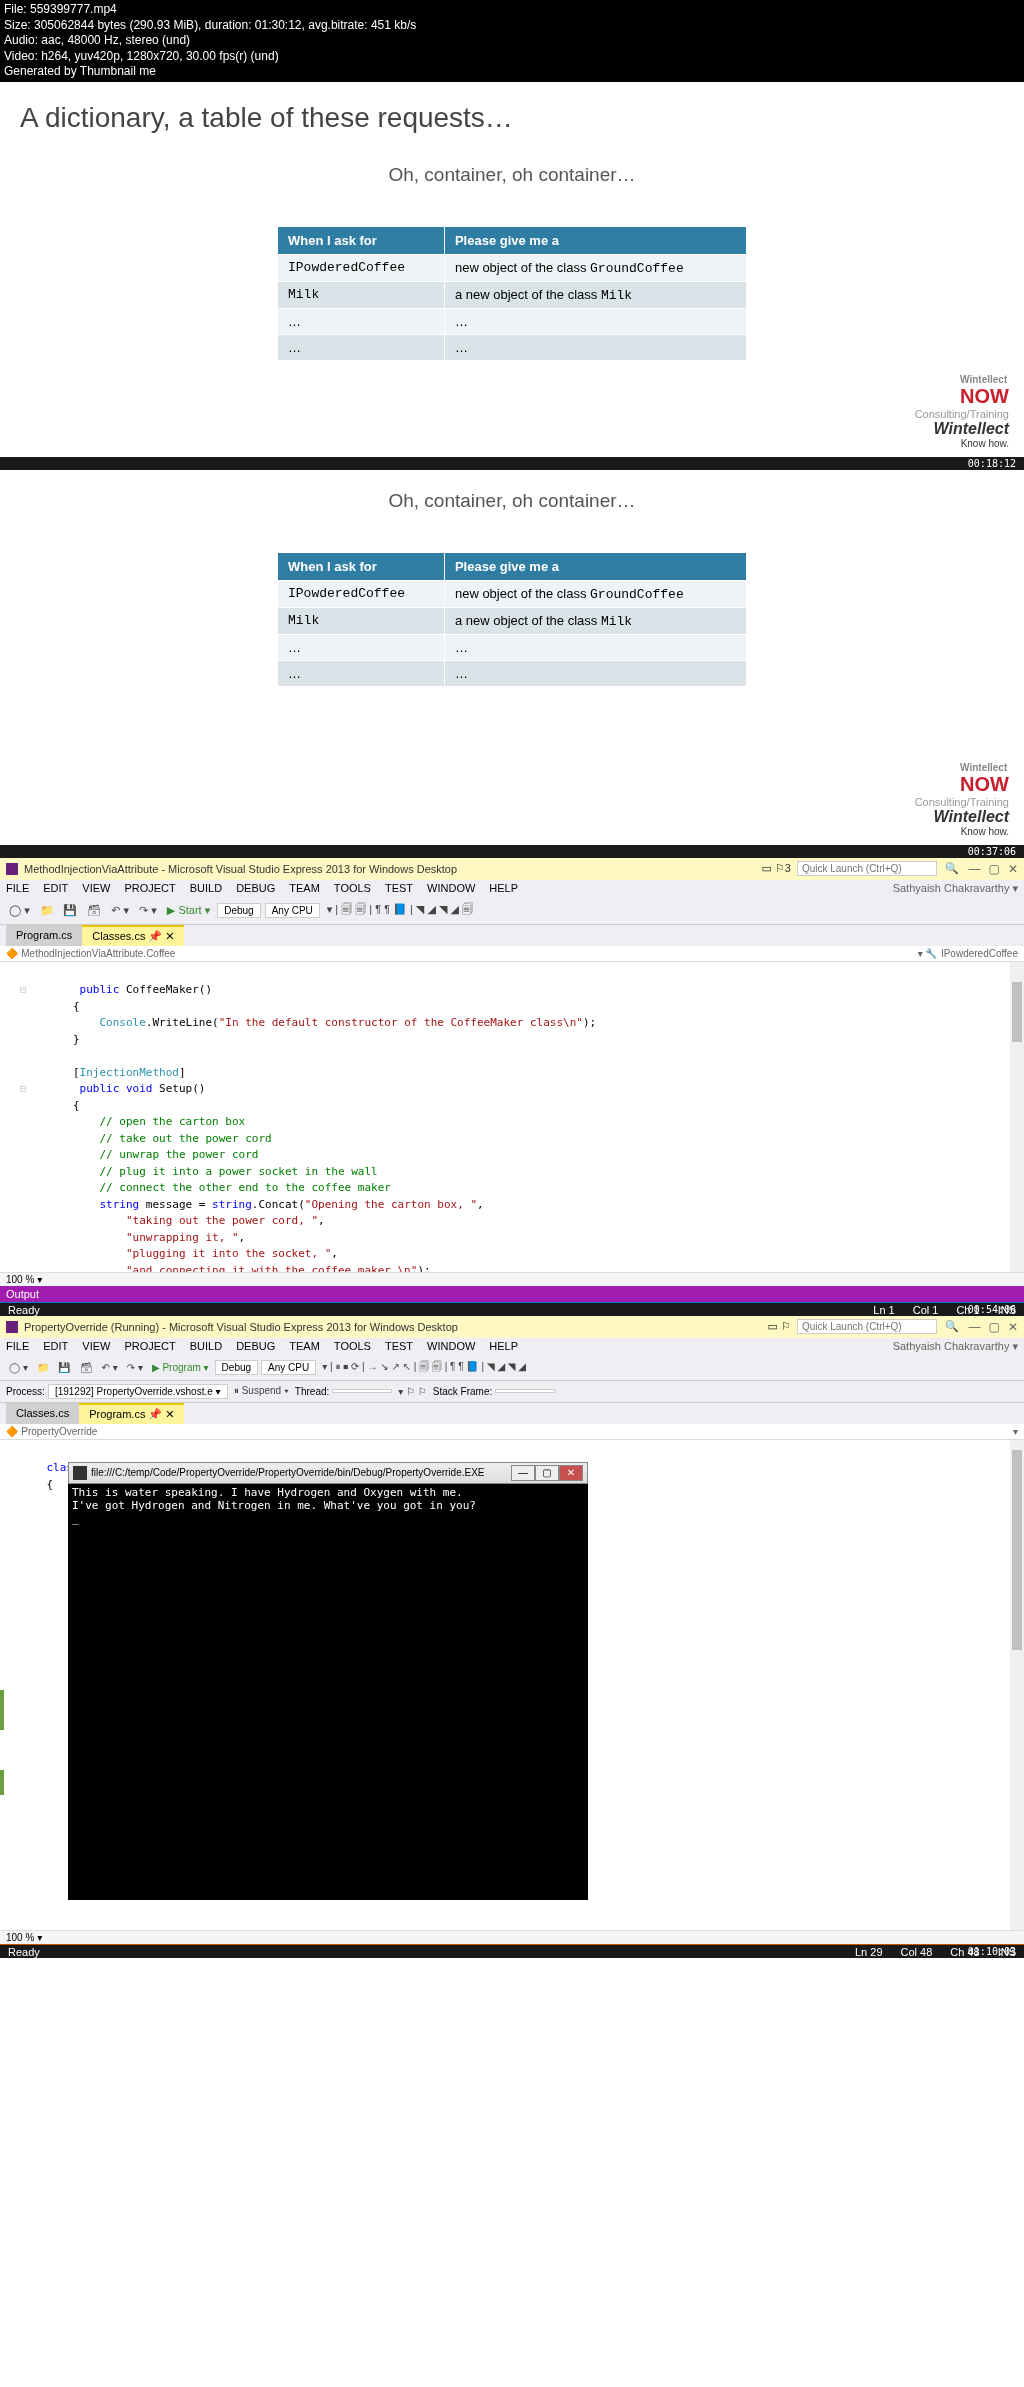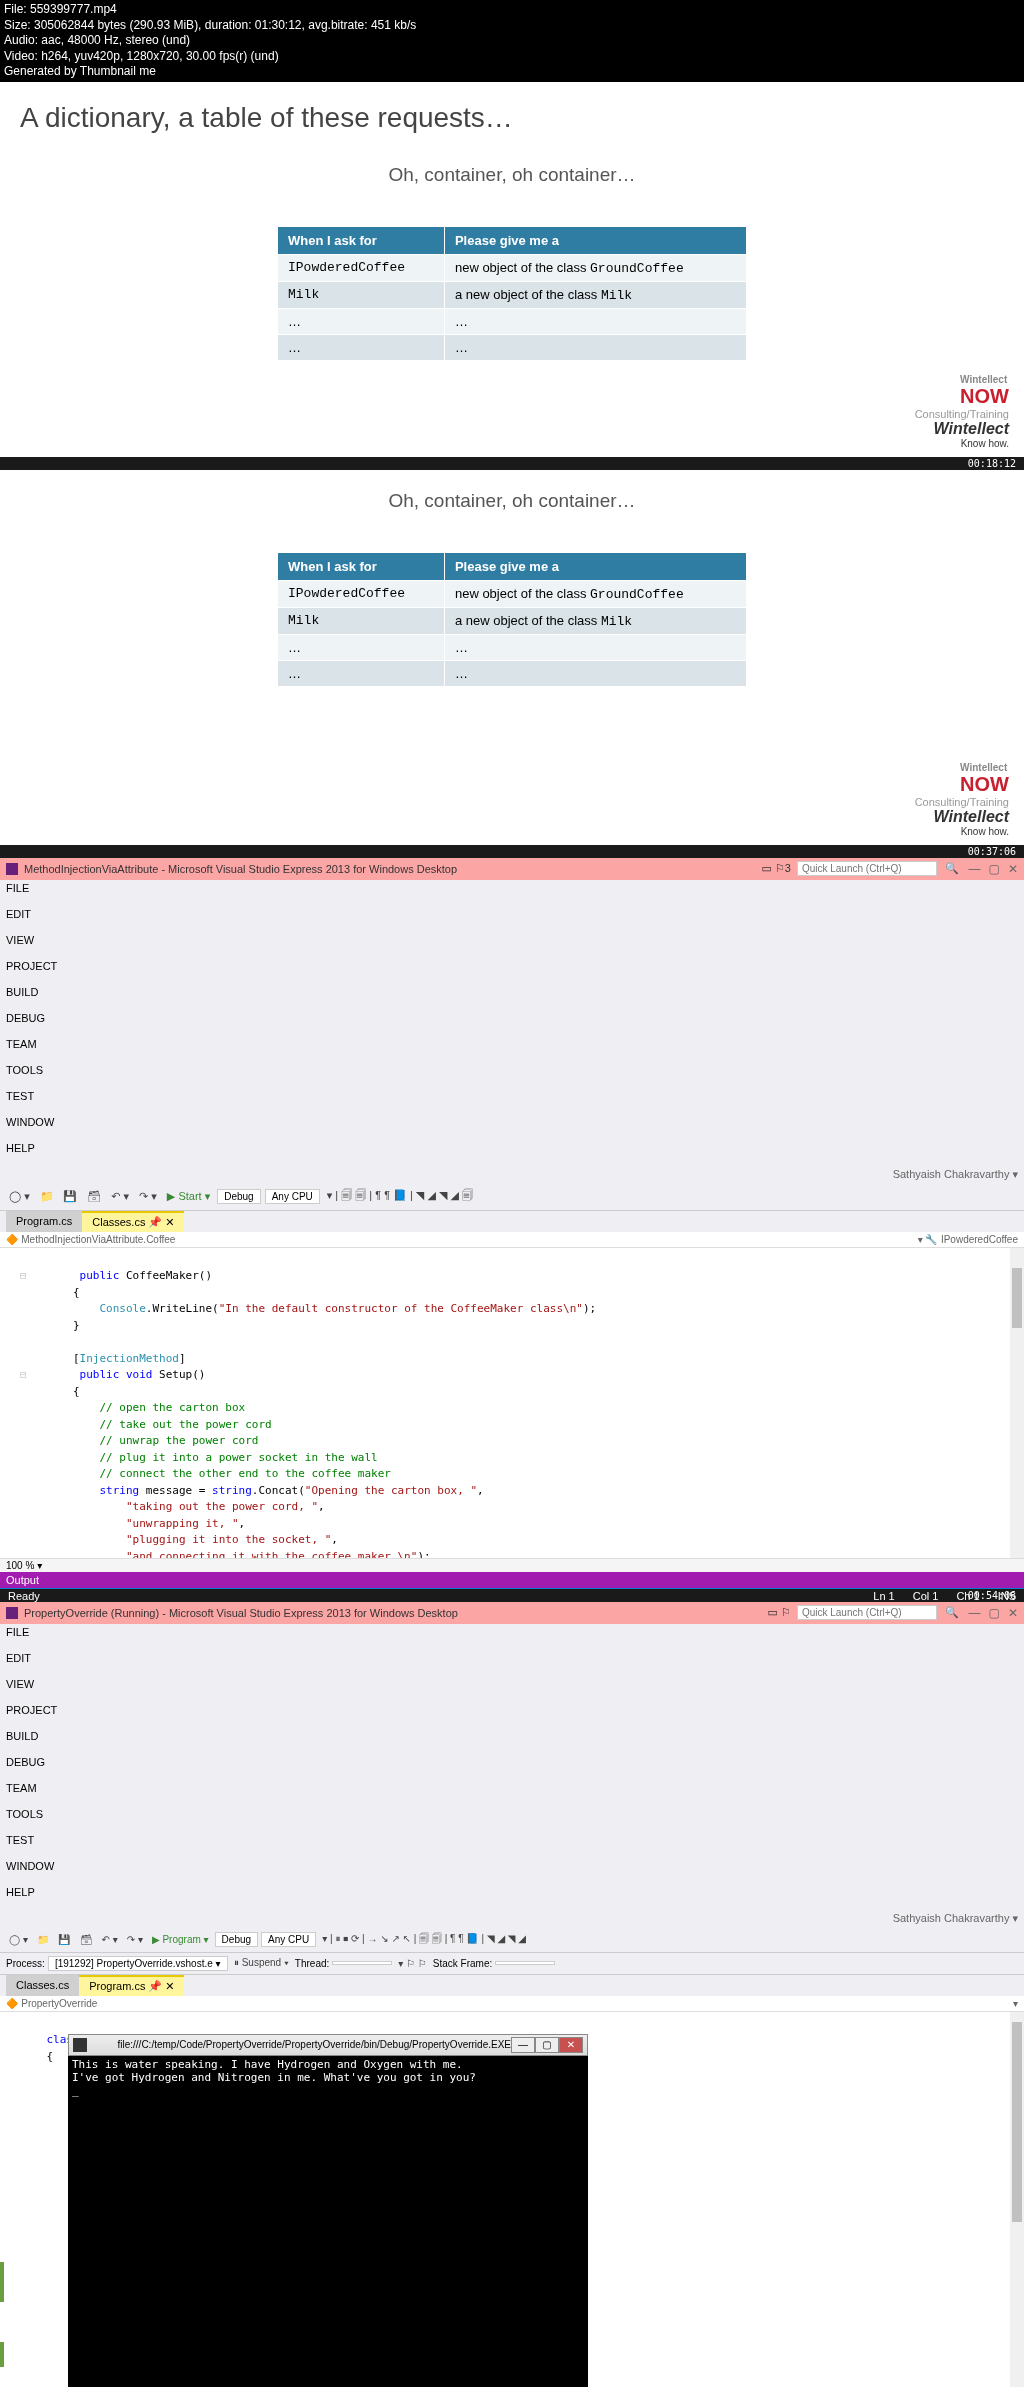--- a/index.html
+++ b/index.html
@@ -18,26 +18,26 @@
 .slide-footer { position: absolute; bottom: 8px; left: 0; right: 0; display: flex; justify-content: space-between; align-items: flex-end; padding: 0 15px; flex-direction: column; }
 .now-logo { font-size: 10px; color: #666; }
 .now-logo .wint { color: #888; font-weight: bold; }
 .now-logo .now { color: #c8202f; font-weight: bold; font-size: 20px; }
 .consulting { font-size: 11px; color: #999; margin-left: 32px; }
 .wintellect-logo { font-size: 10px; color: #333; text-align: right; }
 .wintellect-logo .big { font-style: italic; font-weight: bold; font-size: 16px; }
 .timestamp-bar { background: #1a1a1a; color: #fff; text-align: right; font-size: 10px; padding: 1px 8px; font-family: monospace; }
 
 .vs-window { background: #eee; font-family: 'Segoe UI', Arial; font-size: 11px; }
-.vs-titlebar { background: #fca5a5; display: flex; align-items: center; padding: 2px 6px; height: 22px; color: #333; }
+.vs-titlebar { background: #fef9c3; display: flex; align-items: center; padding: 2px 6px; height: 22px; color: #333; }
 .vs-vslogo { width: 12px; height: 12px; background: #68217a; margin-right: 6px; }
 .vs-title { flex: 1; font-size: 11px; }
 .vs-search { background: #fff; border: 1px solid #ccc; padding: 1px 4px; font-size: 10px; width: 140px; margin-right: 8px; color: #999; }
 .vs-windowbtns { display: flex; gap: 8px; font-size: 12px; color: #666; }
-.vs-menubar { background: #efeef2; display: flex; padding: 2px 6px; gap: 14px; font-size: 11px; flex-direction: column; }
+.vs-menubar { background: #efeef2; display: flex; padding: 2px 6px; gap: 14px; font-size: 11px; }
 .vs-menubar span:last-child { margin-left: auto; color: #666; }
 .vs-toolbar { background: #efeef2; display: flex; align-items: center; padding: 3px 6px; gap: 4px; border-bottom: 1px solid #ccc; font-size: 11px; }
 .tb-btn { padding: 1px 3px; color: #444; }
 .tb-dropdown { background: #fff; border: 1px solid #ccc; padding: 1px 6px; font-size: 10px; }
 .tb-start { color: #388a34; }
 .vs-tabs { background: #efeef2; display: flex; padding: 0 6px; }
 .vs-tab { padding: 3px 10px; font-size: 11px; background: #efeef2; border-top: 1px solid transparent; }
 .vs-tab.active { background: #fff59d; border-top: 2px solid #e8c800; }
 .vs-tab.inactive { background: #d0d0d0; }
 .vs-navbar { background: #fff; display: flex; padding: 2px 6px; border-bottom: 1px solid #ddd; font-size: 10px; color: #666; }
@@ -54,21 +54,21 @@
 .vs-output { background: #a21caf; color: #fff; padding: 2px 6px; font-size: 11px; }
 .vs-status { background: #007acc; color: #fff; display: flex; padding: 2px 8px; font-size: 11px; }
 .vs-status.orange { background: #ca5100; }
 .vs-status .left { flex: 1; }
 .vs-status .right { display: flex; gap: 18px; }
 
 .vs-toolbar2 { background: #efeef2; display: flex; align-items: center; padding: 3px 6px; gap: 3px; border-bottom: 1px solid #ccc; font-size: 10px; flex-wrap: nowrap; overflow: hidden; }
 .console-window { position: absolute; left: 68px; top: 22px; width: 520px; height: 435px; }
 .console-title { background: linear-gradient(#eee,#ddd); border: 1px solid #888; display: flex; align-items: center; padding: 2px 4px; font-size: 10px; }
 .console-title .icon { width: 14px; height: 14px; background: #333; margin-right: 4px; }
-.console-title .t { flex: 1; text-align: right; }
+.console-title .t { flex: 1; }
 .console-btns { display: flex; }
 .console-btns div { width: 24px; height: 16px; border: 1px solid #888; background: #eee; text-align: center; font-size: 10px; line-height: 14px; }
 .console-btns .close { background: #c75050; color: #fff; }
 .console-body { background: #000; color: #fff; font-family: 'Lucida Console', monospace; font-size: 11px; padding: 2px 4px; height: 416px; white-space: pre-wrap; line-height: 1.2; }
 .vs-code-area { position: relative; }
 .green-ind { width: 4px; background: #6b9e3f; }
 </style>
 </head>
 <body>
 

